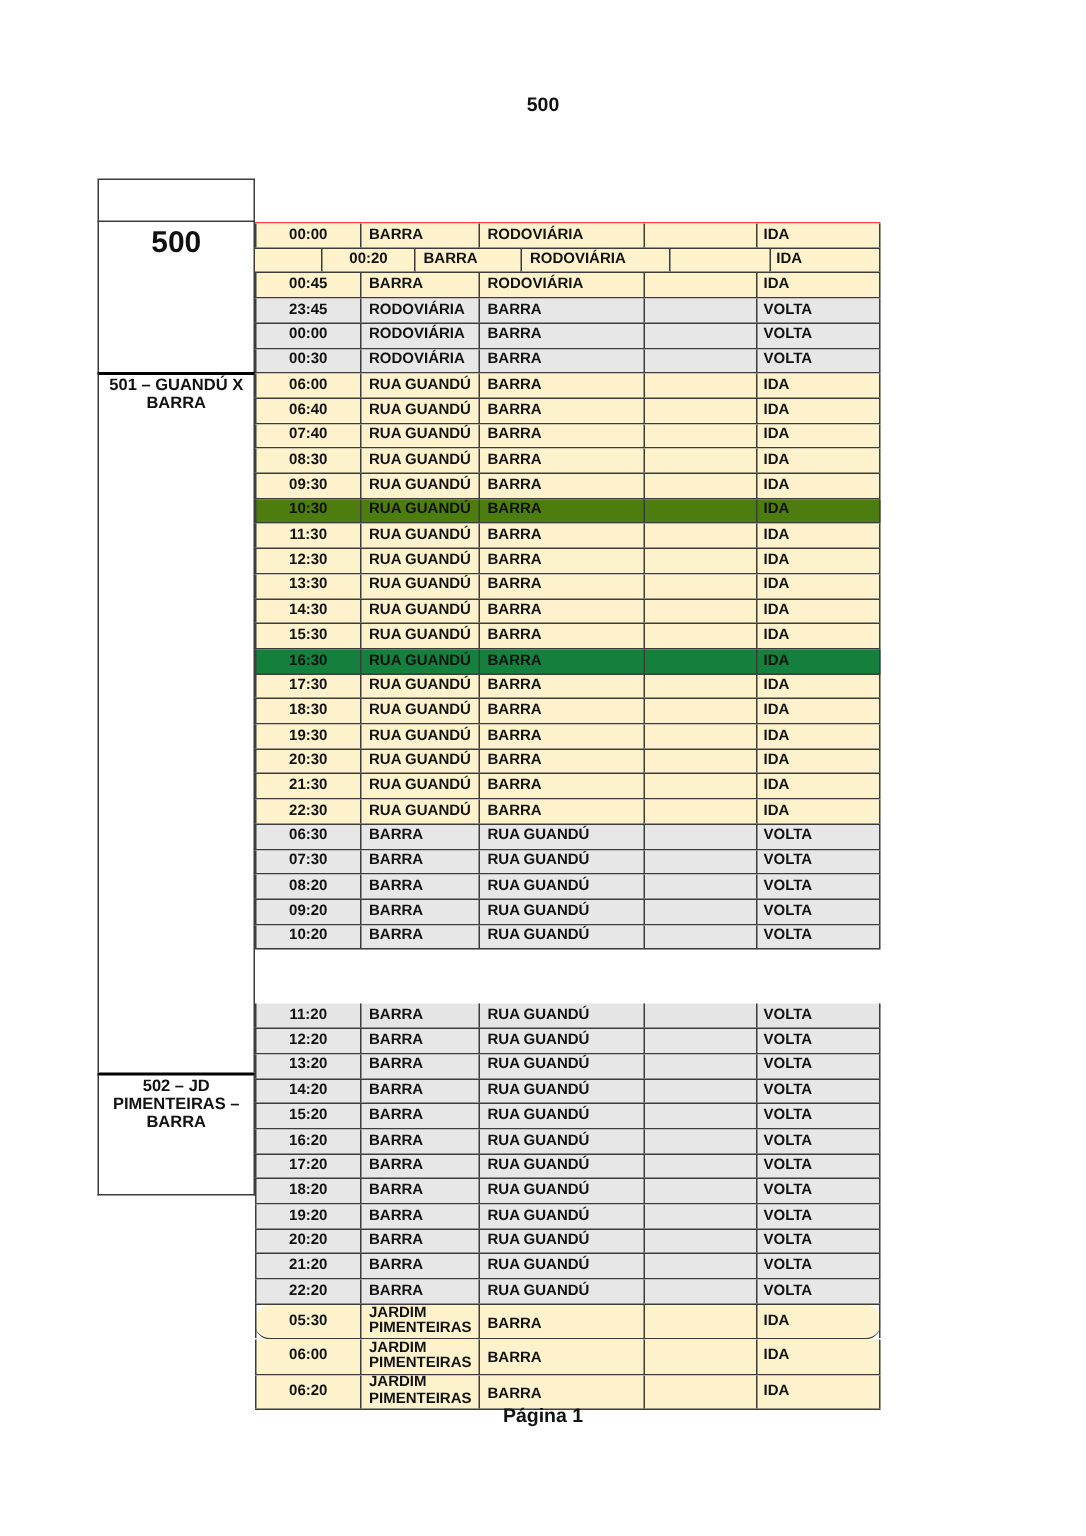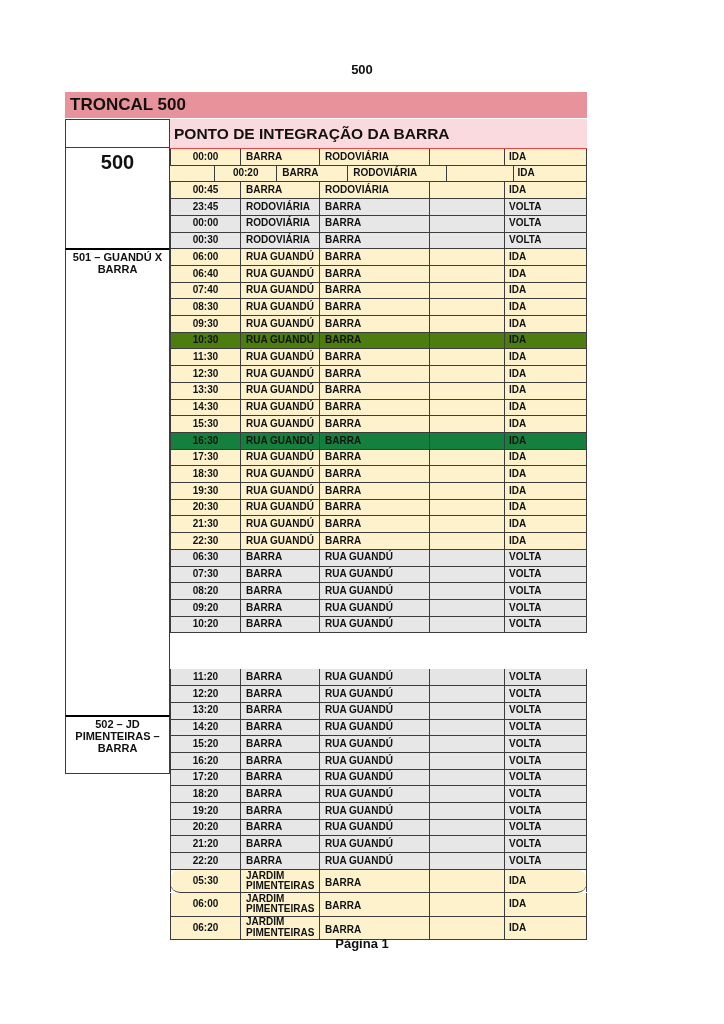--- a/index.html
+++ b/index.html
@@ -36,34 +36,28 @@
   .row.tall .c-dest{align-items:flex-end;padding-bottom:4px;}
   .footer{position:absolute;top:936px;left:0;width:724px;text-align:center;
     font-weight:bold;font-size:13px;}
 </style>
 </head>
 <body>
 
 <div class="page">
   <div class="page-number">500</div>
 
-  <div class="troncal-bar" style="background: rgb(232, 146, 155);">
-    <span>TRONCAL 500</span>
-  </div>
 
   <div class="sub-empty"></div>
-  <div class="subtitle" style="background: rgb(250, 218, 222);">
-    <span>PONTO DE INTEGRAÇÃO DA BARRA</span>
-  </div>
 
   <div class="table">
     <div class="labels-col">
         <div class="label-cell big" style="height: 100.26px;">500</div>
         <div class="label-cell sep" style="height: 467px;">501 – GUANDÚ X BARRA</div>
-        <div class="label-cell sep last" style="height: 59px;">502 – JD PIMENTEIRAS – BARRA</div>
+        <div class="label-cell sep last" style="height: 82px;">502 – JD PIMENTEIRAS – BARRA</div>
       </div>
     <div class="rows-col">
         <div class="row" style="background: rgb(253, 242, 204);">
           <div class="cell c-time">00:00</div>
           <div class="cell c-origin">BARRA</div>
           <div class="cell c-dest">RODOVIÁRIA</div>
           <div class="cell c-note"></div>
           <div class="cell c-dir">IDA</div>
         </div>
         <div class="row" style="background: rgb(253, 242, 204); padding-left: 44px;">

